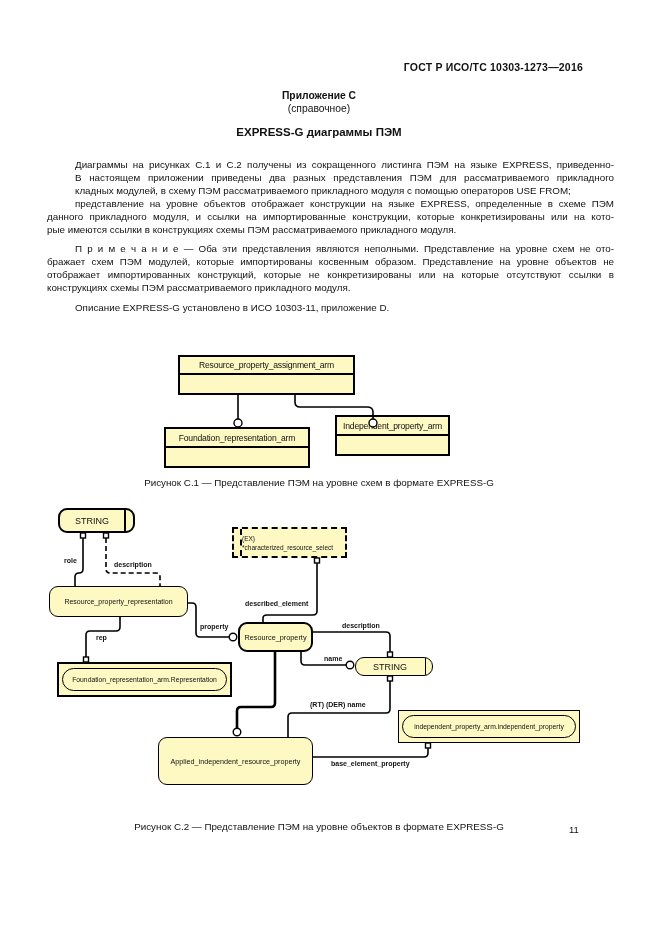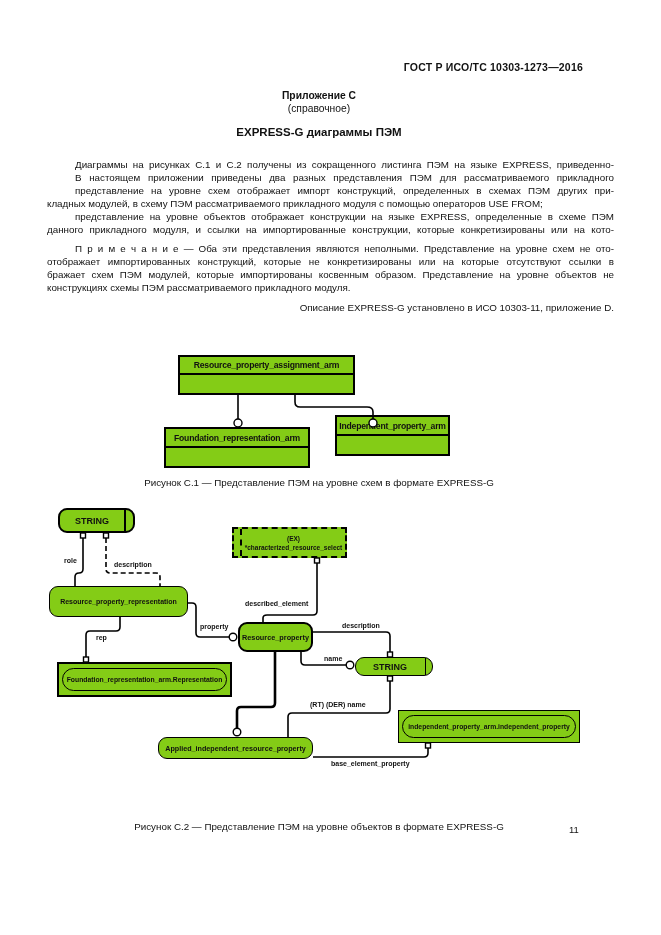--- a/index.html
+++ b/index.html
@@ -8,24 +8,24 @@
   .abs{position:absolute;}
   .doccode{top:61px;right:78px;font-size:10.5px;font-weight:bold;letter-spacing:.2px;}
   .centerwrap{left:0;width:638px;text-align:center;}
   .annex-title{top:90px;font-size:10.3px;font-weight:bold;}
   .annex-type{top:103px;font-size:10.3px;}
   .annex-heading{top:126px;font-size:11.5px;font-weight:bold;}
   .textblock{left:47px;top:158px;width:567px;font-size:9.8px;line-height:13.05px;}
   .para .line:first-child{text-indent:28px;}
   .line.j{text-align:justify;text-align-last:justify;}
   .gap1{margin-top:6px;}
-  .gap2{margin-top:7px;text-align:right;}
+  .gap2{margin-top:7px;}
   
-  .ebox{position:absolute;background:#84cc16;border:2px solid #000;box-sizing:border-box;
-        font-weight:bold;text-align:center;}
+  .ebox{position:absolute;background:#fef9c3;border:2px solid #000;box-sizing:border-box;
+        font-weight:normal;text-align:left;}
   .thin{border-width:1.5px;}
   .ebox .ttl{border-bottom:2px solid #000;box-sizing:border-box;display:flex;align-items:center;justify-content:center;}
   .c1lbl{font-size:8.6px;letter-spacing:-0.2px;}
   .flexc{display:flex;align-items:center;justify-content:center;border-radius:9px;}
   .vline-r{position:absolute;top:0;bottom:0;border-left:2px solid #000;}
   .stadium{position:absolute;border:1.5px solid #000;border-radius:12px;display:flex;align-items:center;justify-content:center;}
   .elabel{position:absolute;font-size:7px;font-weight:bold;white-space:nowrap;}
   .caption{font-size:9.8px;}
   .pageno{left:569px;top:824px;font-size:9.5px;}
   svg{position:absolute;left:0;top:0;}
@@ -40,31 +40,31 @@
 <div class="abs centerwrap annex-heading">EXPRESS-G диаграммы ПЭМ</div>
 
 <div class="abs textblock">
   <div class="para">
       <div class="line j">Диаграммы на рисунках С.1 и С.2 получены из сокращенного листинга ПЭМ на языке EXPRESS, приведенно-</div>
     </div>
   <div class="para">
       <div class="line j">В настоящем приложении приведены два разных представления ПЭМ для рассматриваемого прикладного</div>
     </div>
   <div class="para">
-      <div class="line j">представление на уровне схем отображает импорт конструкций, определенных в схемах ПЭМ других при-</div>
       <div class="line">кладных модулей, в схему ПЭМ рассматриваемого прикладного модуля с помощью операторов USE FROM;</div>
     </div>
   <div class="para">
       <div class="line j">представление на уровне объектов отображает конструкции на языке EXPRESS, определенные в схеме ПЭМ</div>
       <div class="line j">данного прикладного модуля, и ссылки на импортированные конструкции, которые конкретизированы или на кото-</div>
+      <div class="line">рые имеются ссылки в конструкциях схемы ПЭМ рассматриваемого прикладного модуля.</div>
     </div>
   <div class="para gap1">
       <div class="line j">П р и м е ч а н и е  — Оба эти представления являются неполными. Представление на уровне схем не ото-</div>
+      <div class="line j">бражает схем ПЭМ модулей, которые импортированы косвенным образом. Представление на уровне объектов не</div>
       <div class="line j">отображает импортированных конструкций, которые не конкретизированы или на которые отсутствуют ссылки в</div>
-      <div class="line j">бражает схем ПЭМ модулей, которые импортированы косвенным образом. Представление на уровне объектов не</div>
       <div class="line">конструкциях схемы ПЭМ рассматриваемого прикладного модуля.</div>
     </div>
   <div class="para gap2">
       <div class="line">Описание EXPRESS-G установлено в ИСО 10303-11, приложение D.</div>
     </div>
 </div>
 
 <div class="ebox" style="left:178px;top:355px;width:177px;height:40px;">
   <div class="ttl c1lbl" style="height:18px;">Resource_property_assignment_arm</div>
 </div>
@@ -100,21 +100,21 @@
   <span>STRING</span>
   <div class="vline-r" style="right:6px;border-left-width:1.5px;"></div>
 </div>
 
 <div class="ebox" style="left:57px;top:662px;width:175px;height:35px;">
   <div class="stadium" style="left:3px;right:3px;top:4px;bottom:4px;font-size:6.8px;">
     <span>Foundation_representation_arm.Representation</span>
   </div>
 </div>
 
-<div class="ebox thin flexc" style="left:158px;top:737px;width:155px;height:22px;font-size:7.2px;">
+<div class="ebox thin flexc" style="left:158px;top:737px;width:155px;height:48px;font-size:7.2px;">
   <span>Applied_independent_resource_property</span>
 </div>
 
 <div class="ebox thin" style="left:398px;top:710px;width:182px;height:33px;">
   <div class="stadium" style="left:3px;right:3px;top:4px;bottom:4px;font-size:6.8px;">
     <span>independent_property_arm.independent_property</span>
   </div>
 </div>
 
 <div class="abs centerwrap caption" style="top:785px;margin-top:36px;">Рисунок С.2 — Представление ПЭМ на уровне объектов в формате EXPRESS-G</div>

